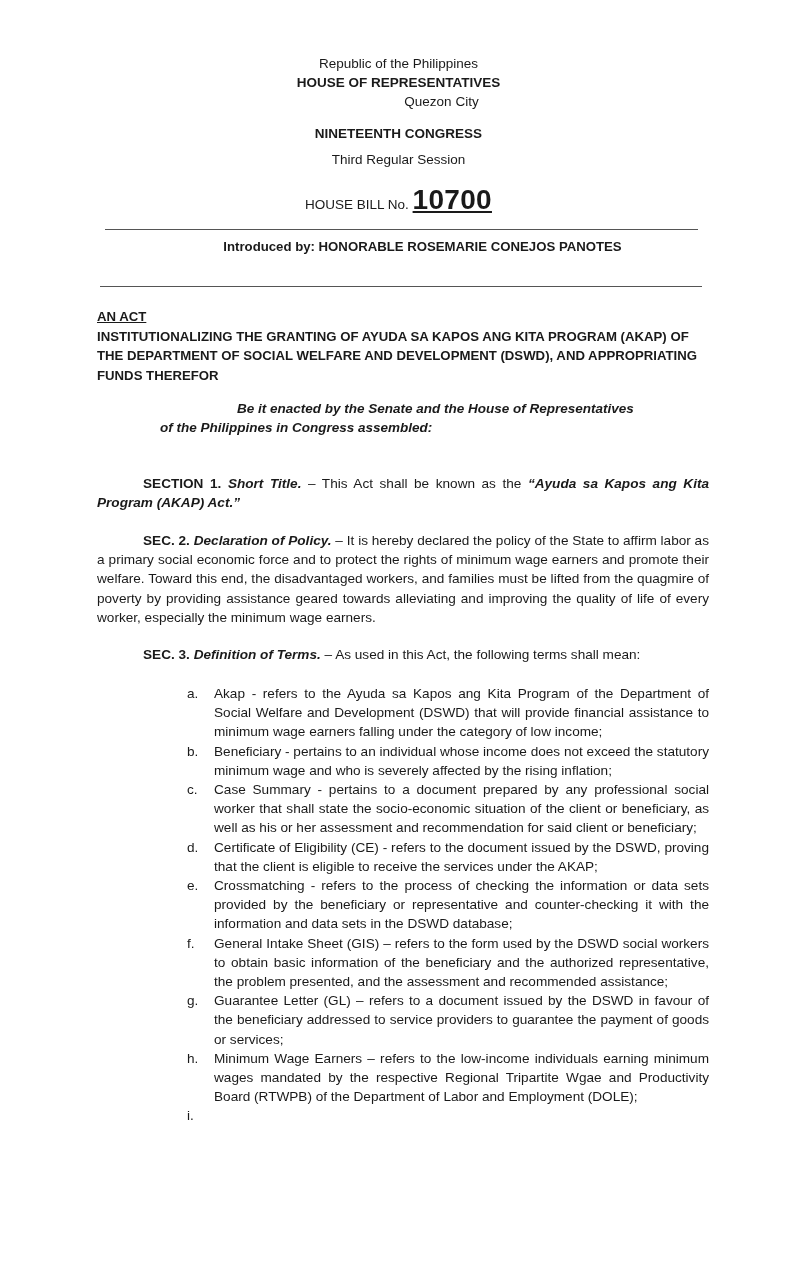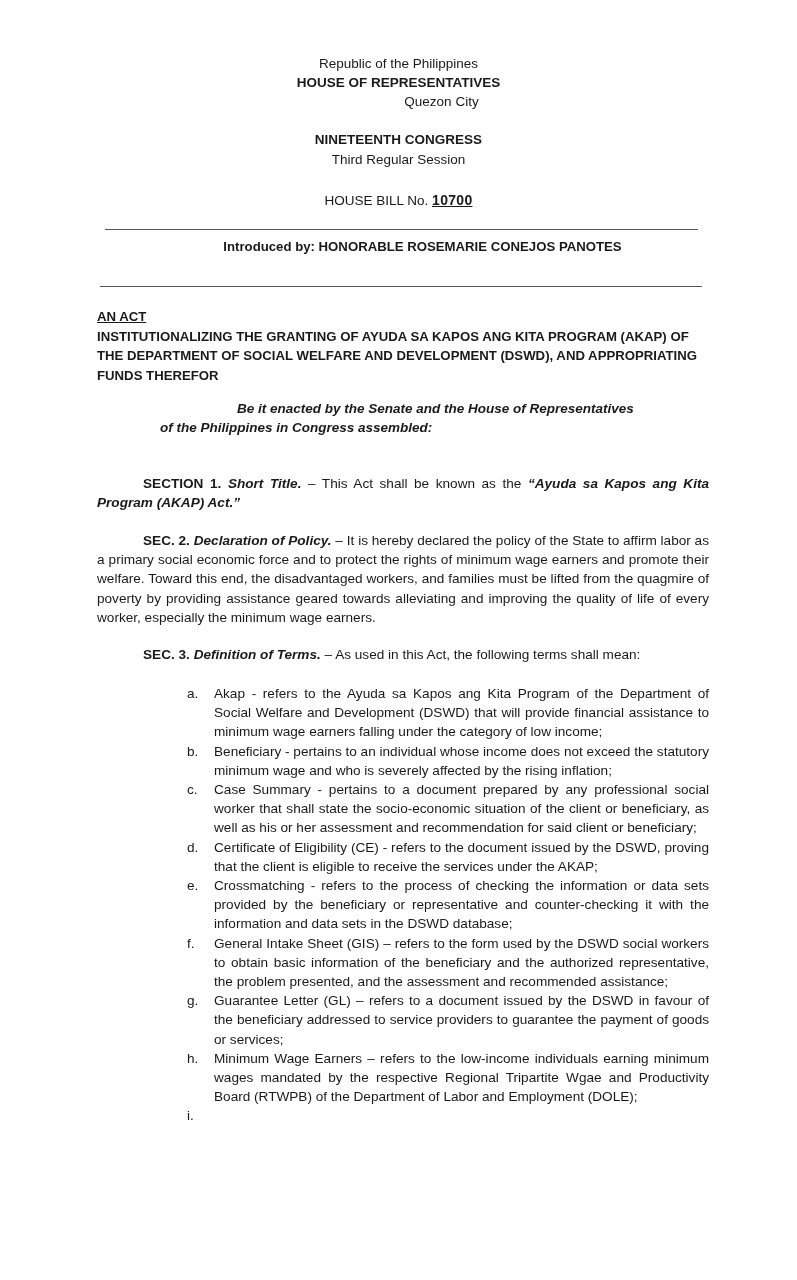--- a/index.html
+++ b/index.html
@@ -4,41 +4,41 @@
   <style>
     html, body { margin: 0; padding: 0; background: #ffffff; }
     body {
       width: 797px; height: 1280px; overflow: hidden; position: relative;
       font-family: "Liberation Sans", sans-serif;
       color: #1a1a1a;
     }
     .page { position: absolute; left: 0; top: 0; width: 797px; height: 1280px; }
     .center { position: absolute; left: 0; width: 797px; text-align: center; font-size: 13.5px; line-height: 19px; }
     .b { font-weight: bold; }
-    .bill-no { font-size: 14px; font-weight: bold; text-decoration: underline; letter-spacing: 0.3px; }
+    .bill-no { font-size: 28px; font-weight: bold; text-decoration: underline; letter-spacing: 0.3px; }
     .rule { position: absolute; height: 0; border-top: 1px solid #555; }
     .title-block { position: absolute; left: 97px; width: 612px; font-size: 13.2px; line-height: 19.5px; font-weight: bold; }
     .title-block .act { text-align: left; text-decoration: underline; }
     .enact { position: absolute; font-size: 13.5px; font-weight: bold; font-style: italic; line-height: 19px; }
     .para { position: absolute; left: 97px; width: 612px; font-size: 13.6px; line-height: 19.2px; text-align: justify; }
     .para .lead { padding-left: 46px; }
     .list { position: absolute; left: 187px; width: 522px; margin: 0; padding: 0; list-style: none; font-size: 13.6px; line-height: 19.2px; }
     .list li { position: relative; padding-left: 27px; text-align: justify; }
     .list li .letter { position: absolute; left: 0; top: 0; }
   </style>
 </head>
 <body>
 
 <div class="page">
 
   <div class="center" style="top:54px;text-align:center;">Republic of the Philippines</div>
   <div class="center b" style="top:73px;">HOUSE OF REPRESENTATIVES</div>
   <div class="center" style="top:92px;padding-left:43px;">Quezon City</div>
 
-  <div class="center b" style="top:130px;">NINETEENTH CONGRESS</div>
+  <div class="center b" style="top:124px;">NINETEENTH CONGRESS</div>
   <div class="center" style="top:150px;">Third Regular Session</div>
 
   <div class="center" style="top:188px; line-height:24px;">
     <span>HOUSE BILL No.</span>
     <span class="bill-no">10700</span>
   </div>
 
   <div class="rule" style="top:229px; left:105px; width:593px;"></div>
 
   <div class="center b" style="top:237px; font-size:13.2px;padding-left:24px;">Introduced by: HONORABLE ROSEMARIE CONEJOS PANOTES</div>

